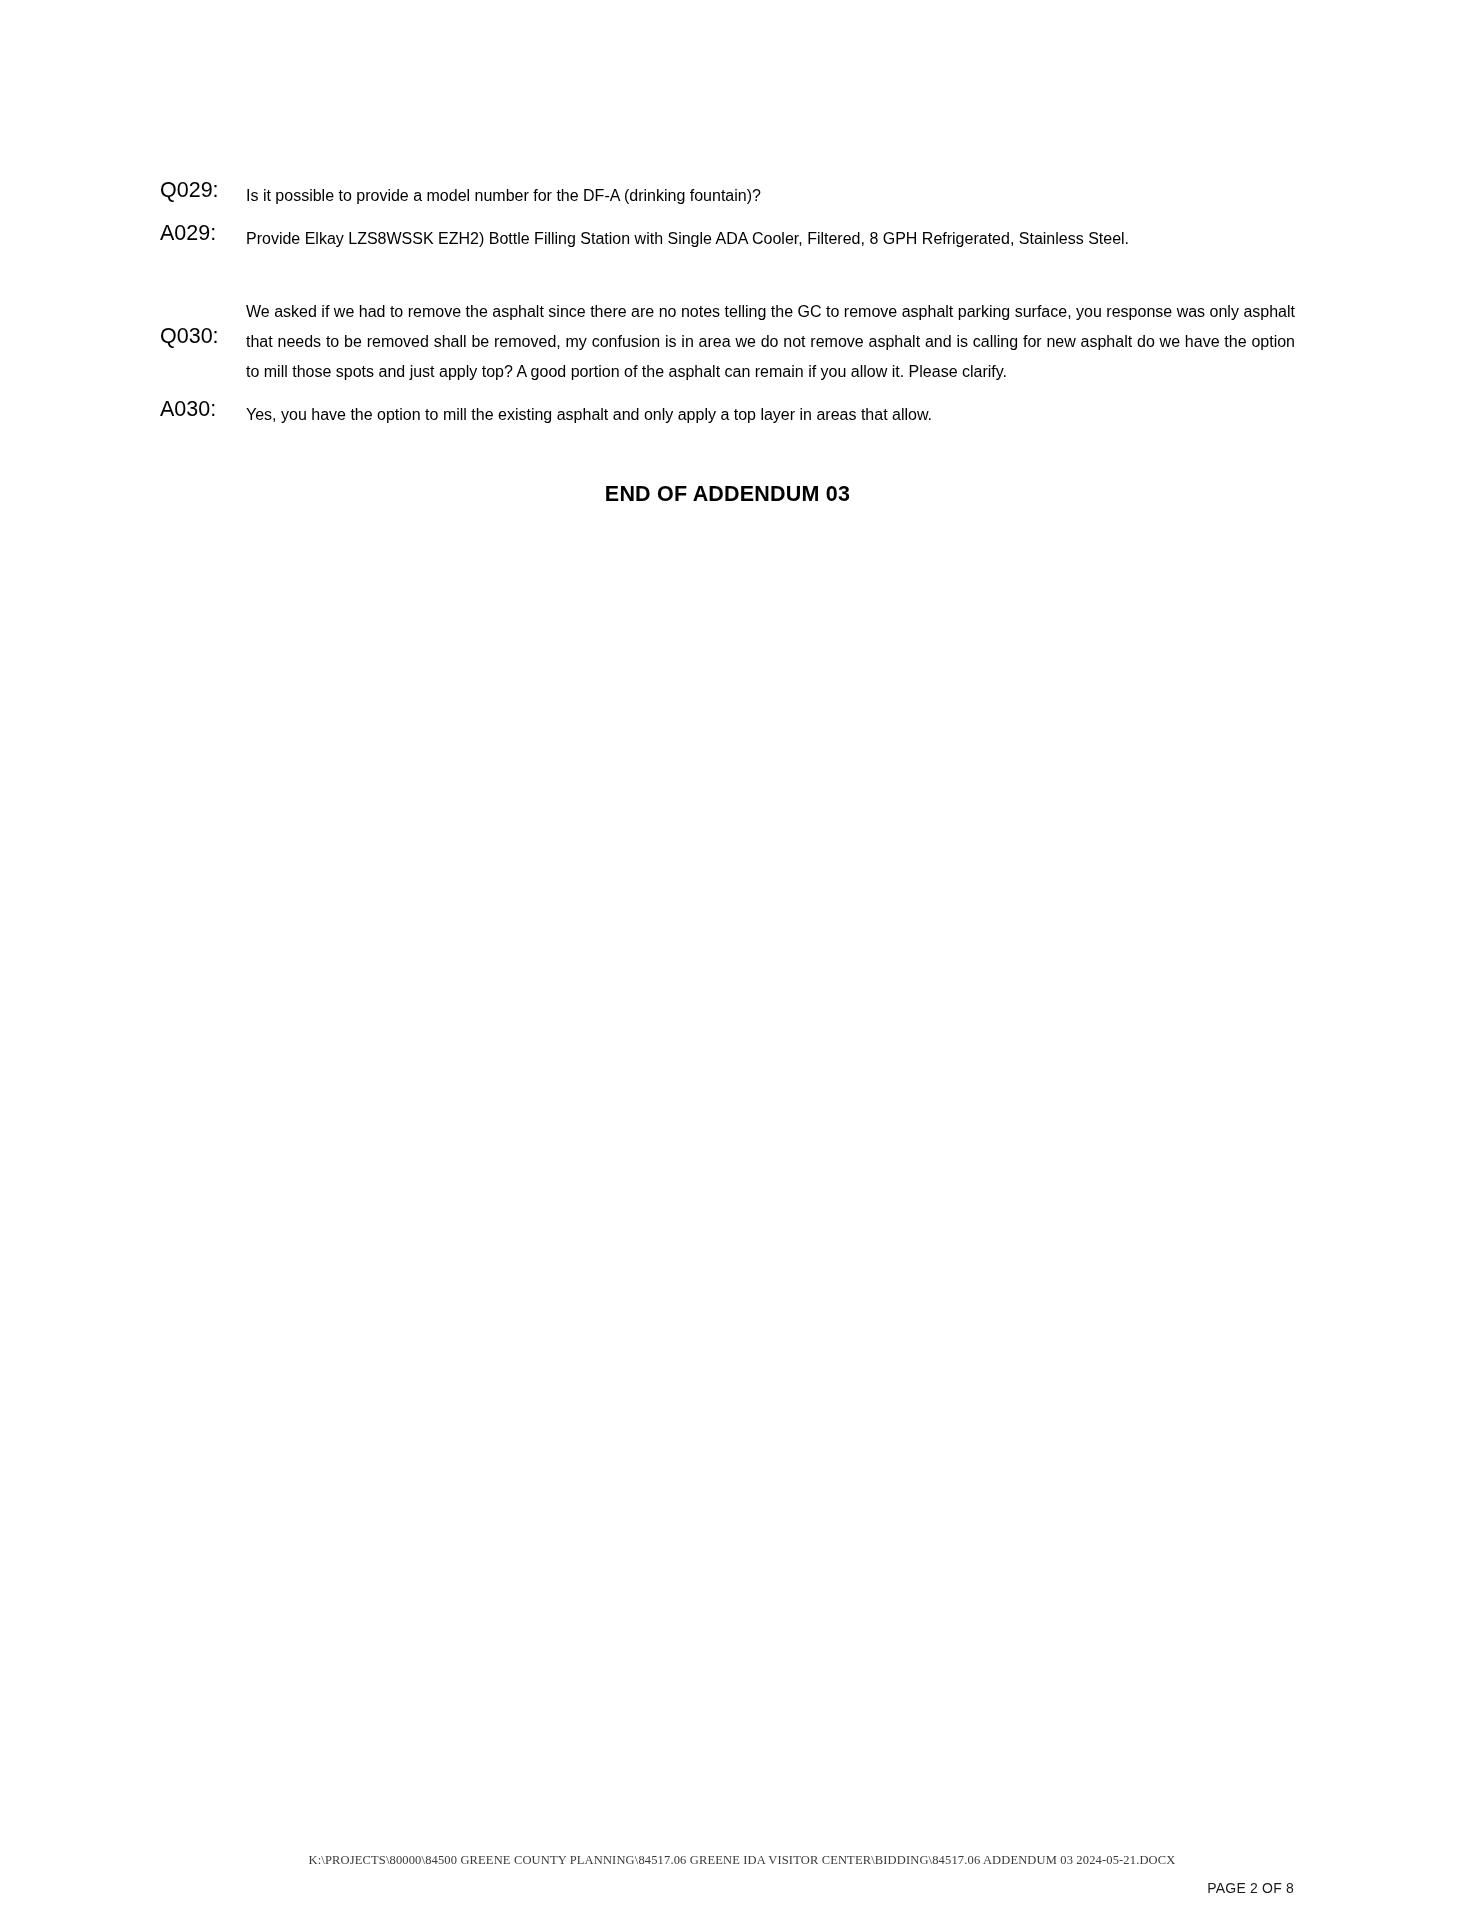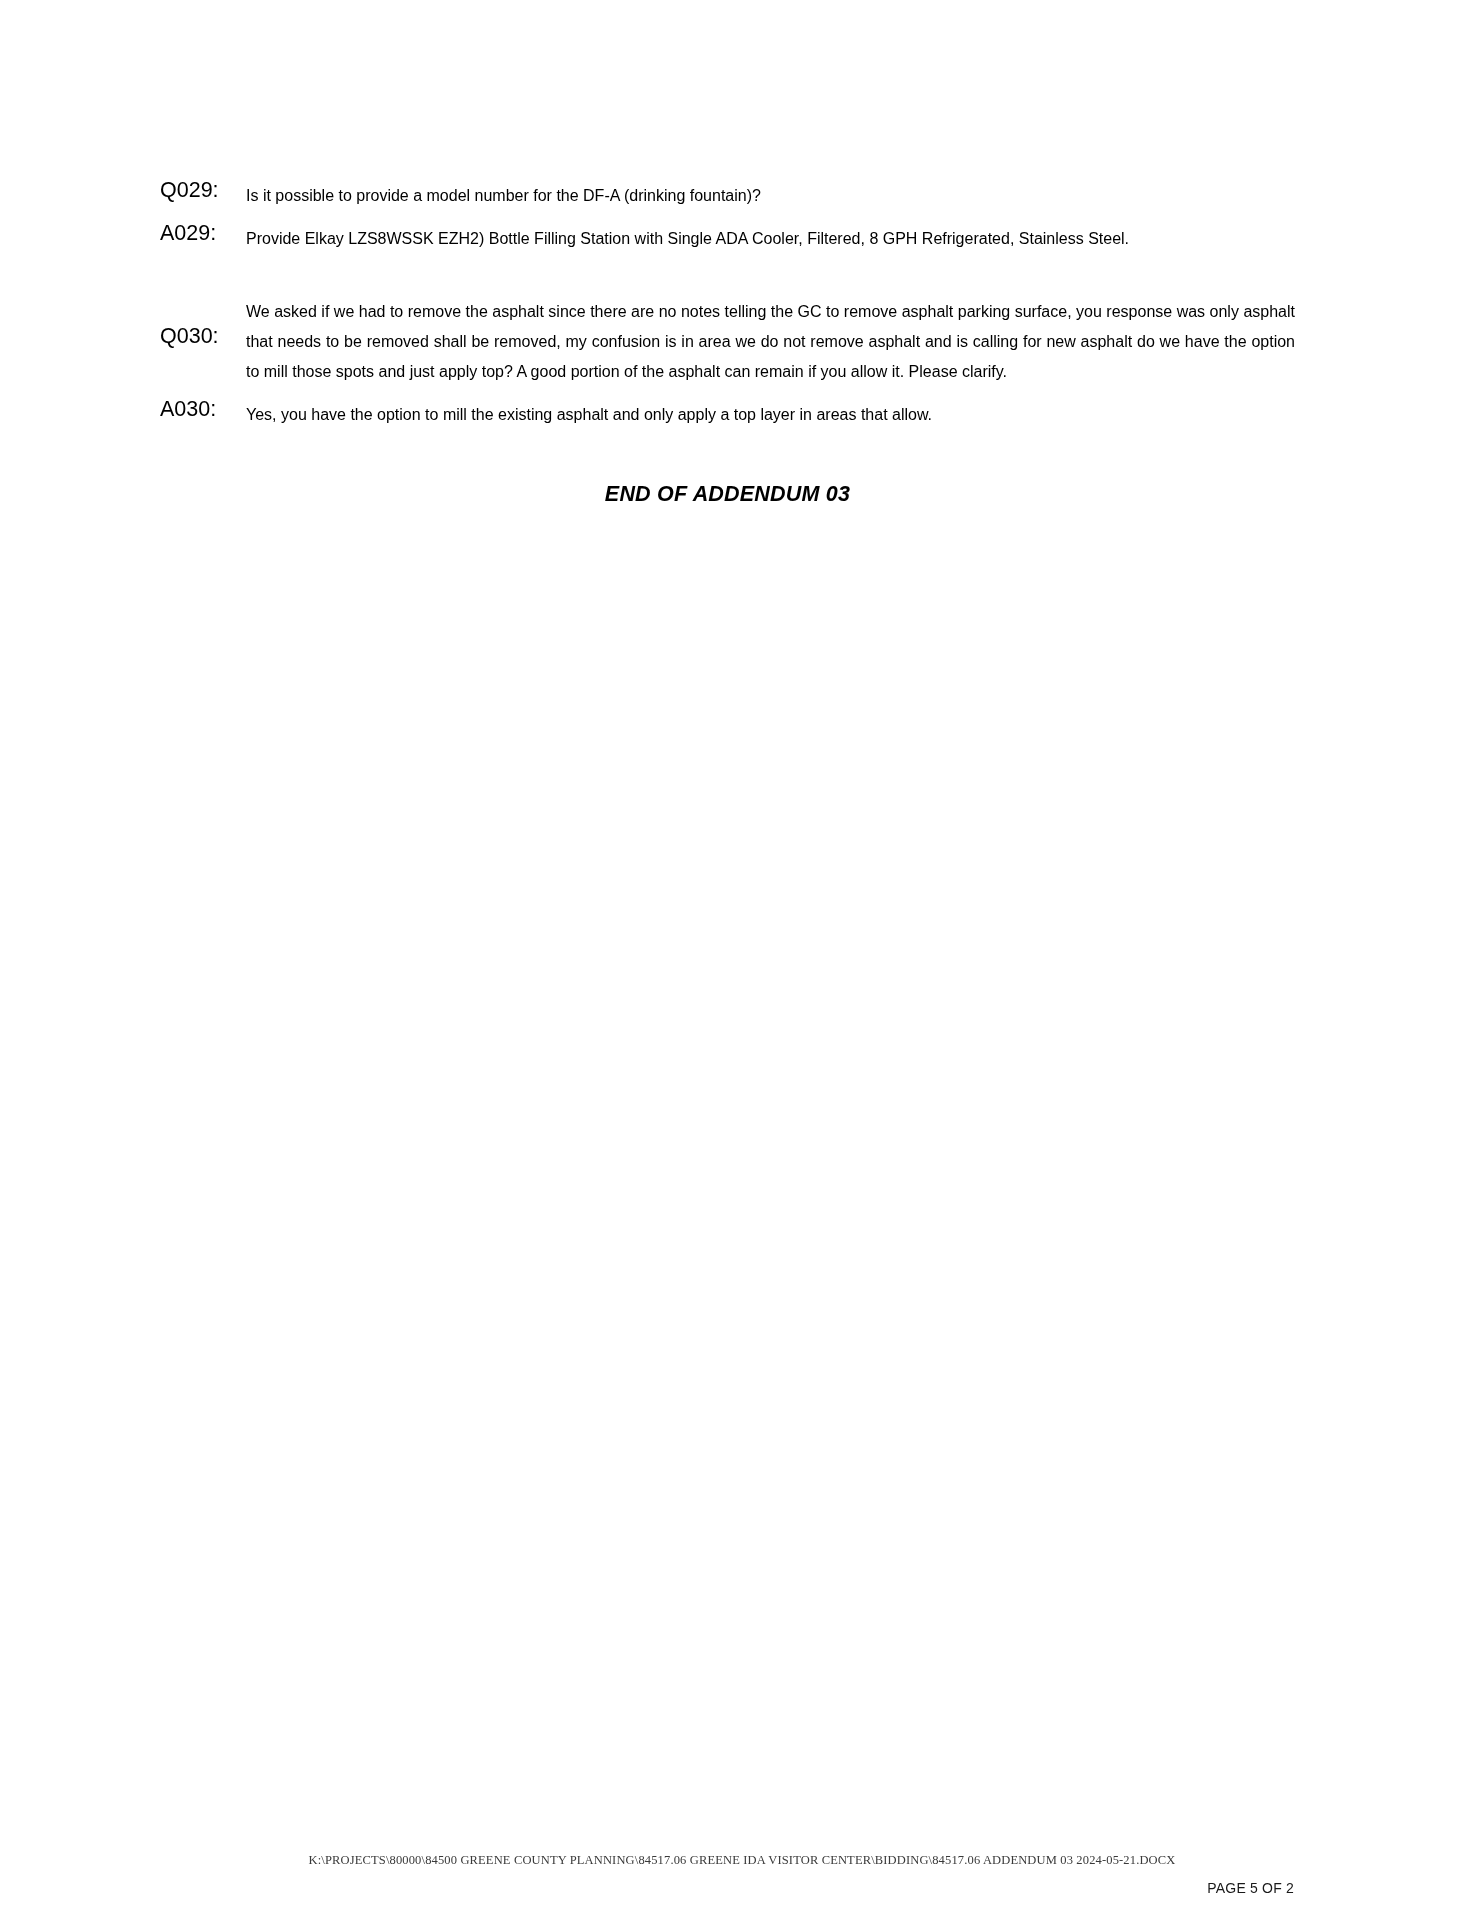--- a/index.html
+++ b/index.html
@@ -52,21 +52,20 @@
   }
   .gap {
     height: 30px;
   }
   .end-line {
     margin-top: 52px;
     text-align: center;
     font-size: 21.5px;
     font-weight: bold;
     letter-spacing: 0.2px;
-    font-style: italic;
   }
   .footer {
     position: absolute;
     left: 0;
     right: 0;
     bottom: 0;
     width: 1484px;
   }
   .footer-path {
     position: absolute;
@@ -116,16 +115,16 @@
       <div class="qa-label">A030:</div>
       <div class="qa-text noj">Yes, you have the option to mill the existing asphalt and only apply a top layer in areas that allow.</div>
     </div>
 
     <div class="end-line">END OF ADDENDUM 03</div>
 
   </div>
 
   <div class="footer">
     <div class="footer-path">K:\PROJECTS\80000\84500 GREENE COUNTY PLANNING\84517.06 GREENE IDA VISITOR CENTER\BIDDING\84517.06 ADDENDUM 03 2024-05-21.DOCX</div>
-    <div class="footer-page">PAGE 5 OF 2</div>
+    <div class="footer-page">PAGE 2 OF 8</div>
   </div>
 
 </div>
 
 </body></html>

